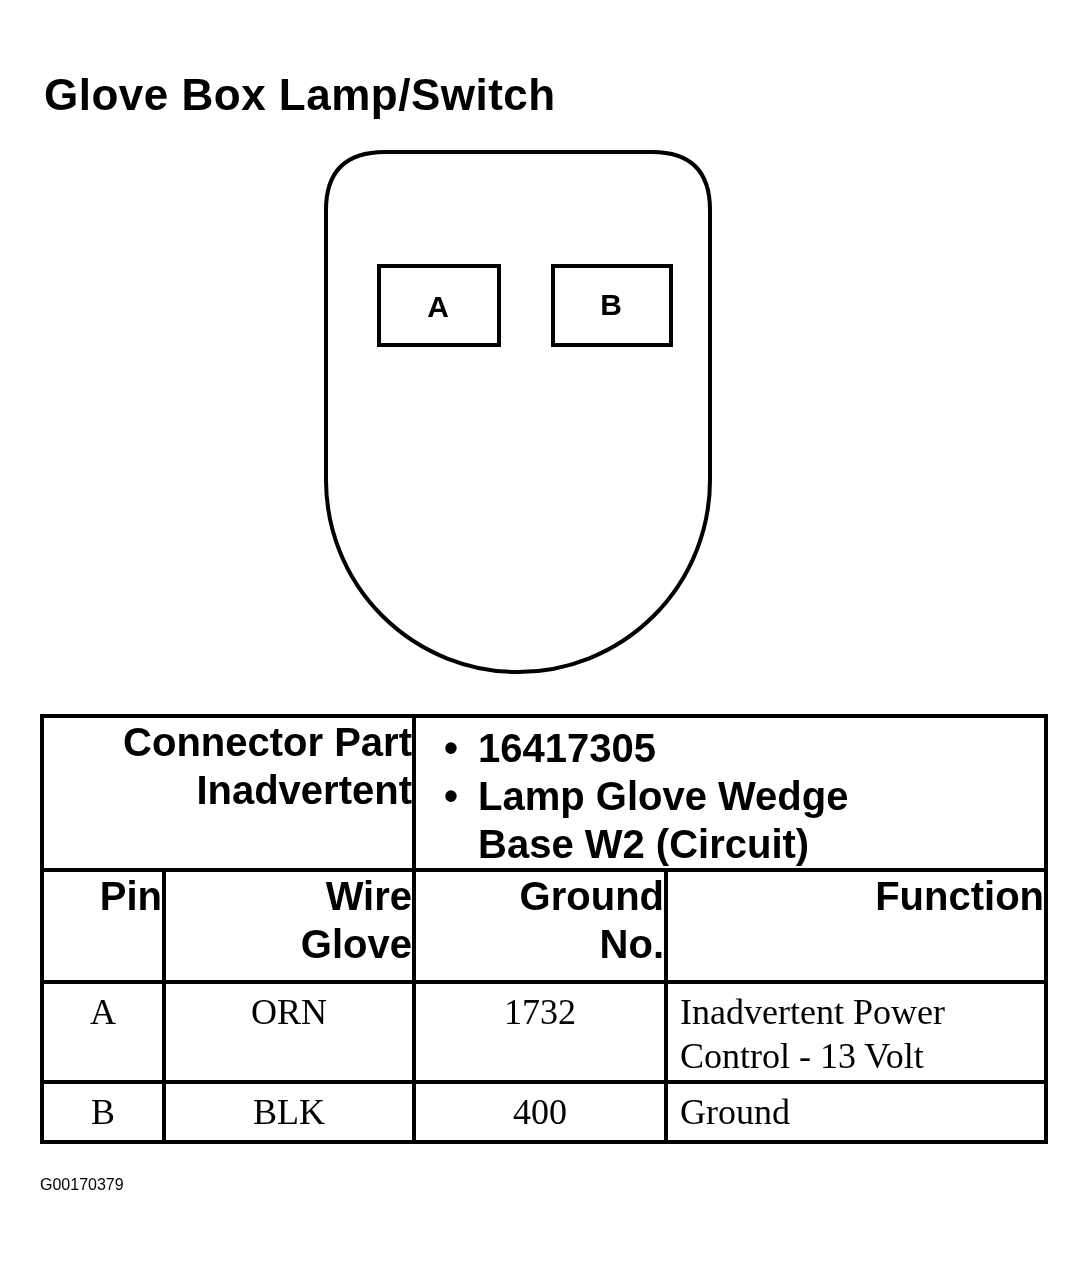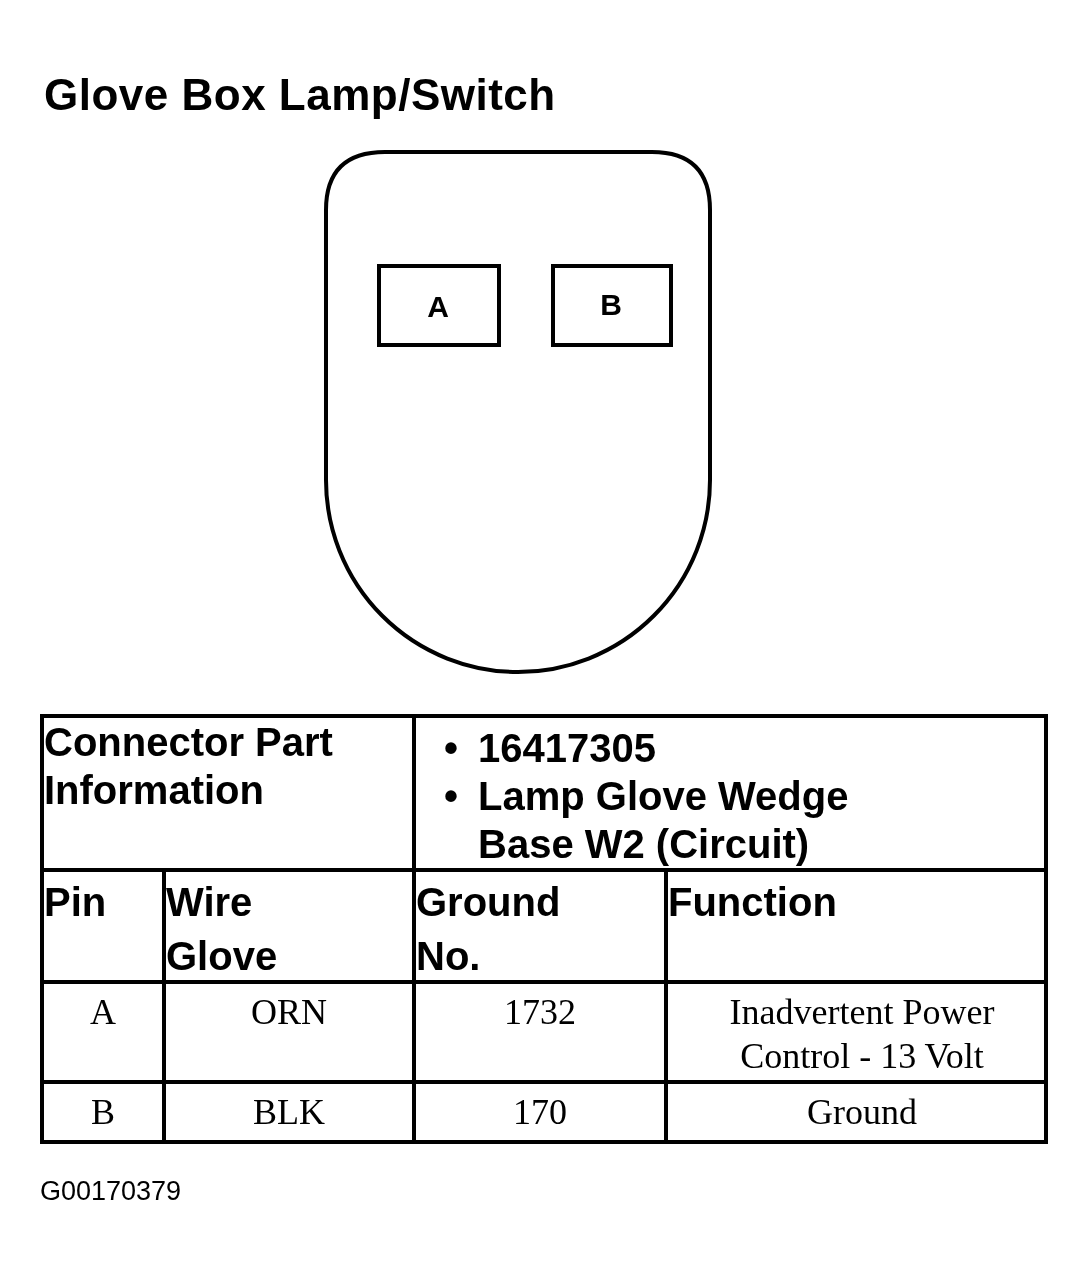--- a/index.html
+++ b/index.html
@@ -2,35 +2,35 @@
 <html><head>
 <meta charset="utf-8">
 <style>
   html, body { margin:0; padding:0; background:#ffffff; }
   body { width:1083px; height:1272px; position:relative; overflow:hidden; color:#000; }
   .title { position:absolute; left:44px; top:70px; font-family:"Liberation Sans", sans-serif; font-weight:bold; font-size:44px; letter-spacing:0.5px;text-align:center; }
   svg.connector { position:absolute; left:0; top:0; }
   .pin-label { font-family:"Liberation Sans", sans-serif; font-weight:bold; font-size:30px; }
   table.info { position:absolute; left:40px; top:714px; width:1004px; border-collapse:collapse; table-layout:fixed; }
   table.info td { border:4px solid #000; vertical-align:top; padding:0; }
-  .hdr { font-family:"Liberation Sans", sans-serif; font-weight:bold; font-size:40px; line-height:48px; text-align:left; }
+  .hdr { font-family:"Liberation Sans", sans-serif; font-weight:bold; font-size:40px; line-height:48px; text-align:right; }
   .cpi { padding-top:6px; height:148px; }
   .parts { font-family:"Liberation Sans", sans-serif; font-weight:bold; font-size:40px; line-height:48px; padding:6px 0 0 62px; }
   .parts .item { position:relative; }
   .parts .bullet { position:absolute; left:-34px; top:0; }
   .colhdr td { height:108px; }
-  .colhdr .hdr { padding-top:6px; }
-  .data { font-family:"Liberation Serif", serif; font-size:36px; line-height:44px;text-align:center; }
+  .colhdr .hdr { }
+  .data { font-family:"Liberation Serif", serif; font-size:36px; line-height:44px; }
   .center { text-align:center; }
   .rowA td { height:96px; }
   .rowA .data { padding-top:6px; }
   .rowB td { height:56px; }
   .rowB .data { padding-top:6px; }
   .func { padding-left:12px; }
-  .footer { position:absolute; left:40px; top:1176px; font-family:"Liberation Sans", sans-serif; font-size:27px; }
+  .footer { position:absolute; left:40px; top:1176px; font-family:"Liberation Sans", sans-serif; font-size:16px; }
 </style>
 </head>
 <body>
 
 <div class="title">Glove Box Lamp/Switch</div>
 
 <svg class="connector" width="1083" height="700">
   <path d="M 385 152 L 652 152 Q 710 152 710 210 L 710 480 A 192 192 0 0 1 326 480 L 326 210 Q 326 152 385 152 Z" fill="none" stroke="#000" stroke-width="4"></path>
   <rect x="379" y="266" width="120" height="79" fill="none" stroke="#000" stroke-width="4"></rect>
   <rect x="553" y="266" width="118" height="79" fill="none" stroke="#000" stroke-width="4"></rect>
@@ -42,21 +42,21 @@
   <colgroup>
     <col style="width:122px">
       <col style="width:250px">
       <col style="width:252px">
       <col style="width:380px">
   </colgroup>
   <tbody>
       <tr>
     <td colspan="2" class="cpi">
       <div class="hdr">Connector Part</div>
-      <div class="hdr">Information</div>
+      <div class="hdr">Inadvertent</div>
     </td>
     <td colspan="2">
       <div class="parts">
         <div class="item">
           <span class="bullet">•</span>
           <div>16417305</div>
         </div>
         <div class="item">
           <span class="bullet">•</span>
           <div>Lamp Glove Wedge</div>
@@ -97,21 +97,21 @@
     </td>
   </tr>
   <tr class="rowB">
     <td>
           <div class="data center">B</div>
         </td>
     <td>
           <div class="data center">BLK</div>
         </td>
     <td>
-          <div class="data center">170</div>
+          <div class="data center">400</div>
         </td>
     <td>
           <div class="data func">Ground</div>
         </td>
   </tr>
 </tbody>
   </table>
 
 <div class="footer">G00170379</div>
 

